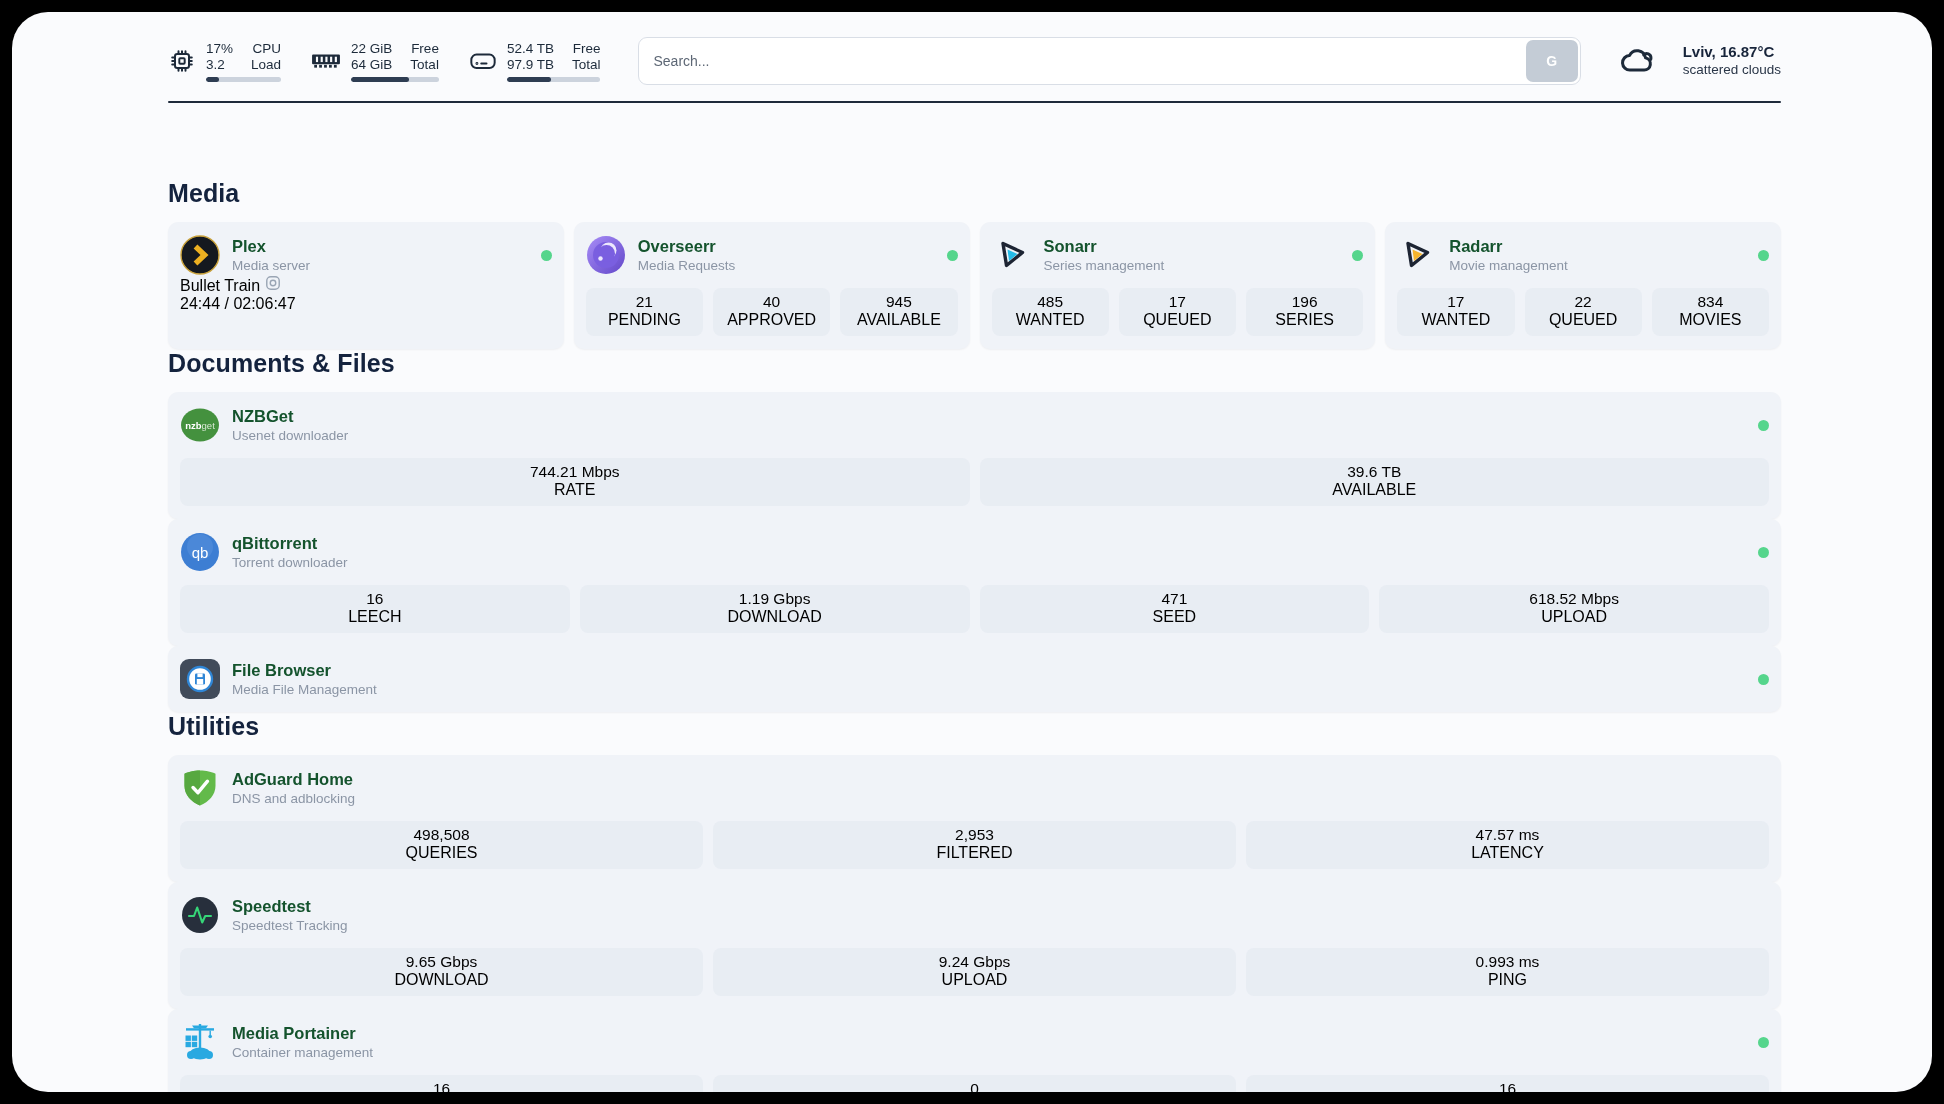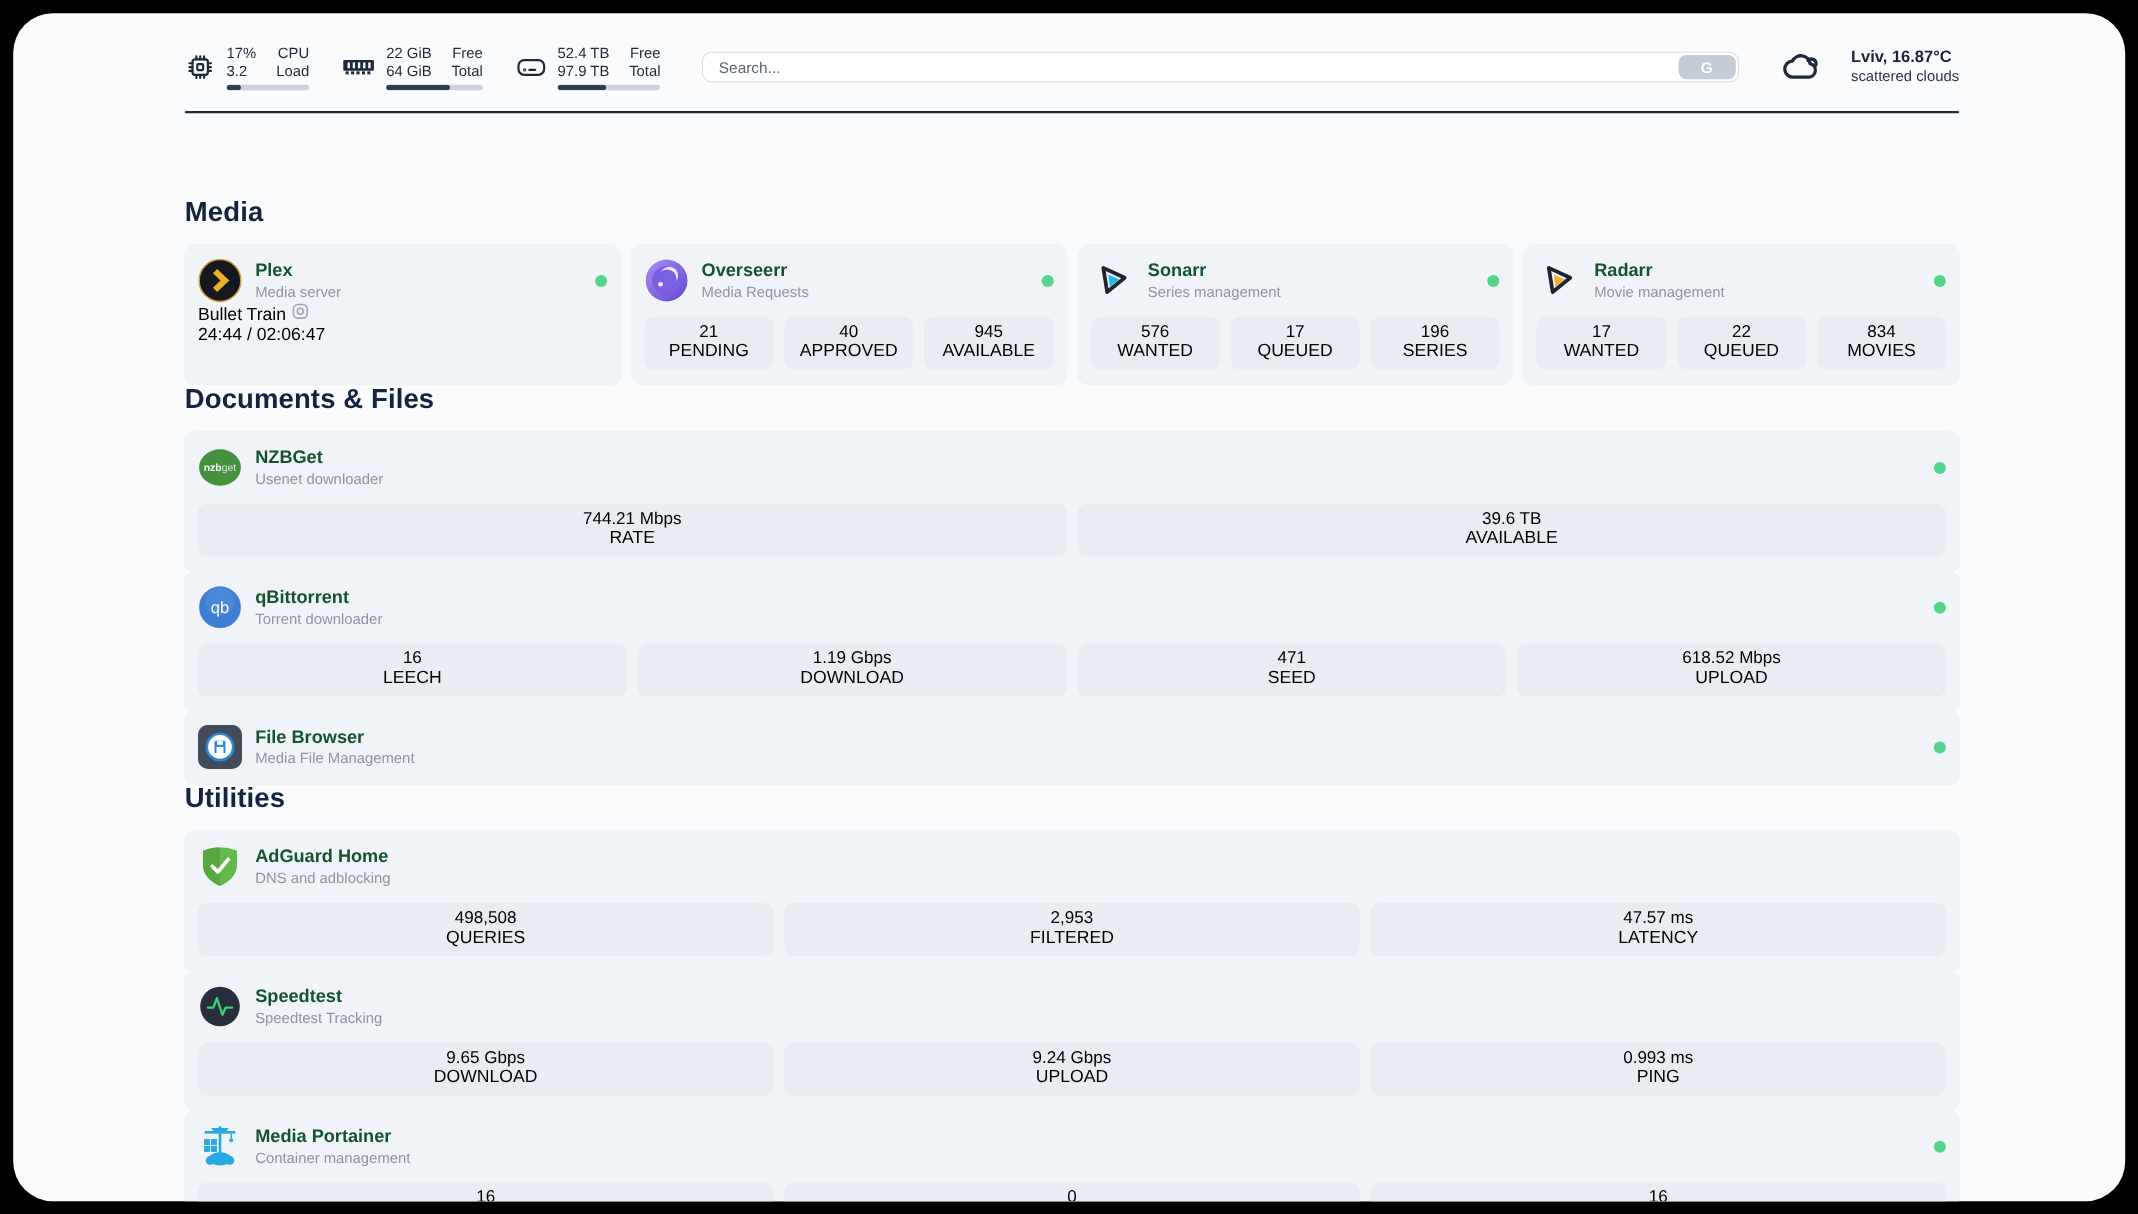--- a/index.html
+++ b/index.html
@@ -13,21 +13,21 @@
   .metric{display:flex;align-items:center;gap:10px;}
   .m-icon{display:flex;align-items:center;}
   .m-body{display:flex;flex-direction:column;gap:4px;}
   .m-cols{display:flex;gap:18px;justify-content:space-between;}
   .m-col{display:flex;flex-direction:column;line-height:16px;font-size:13.5px;font-weight:500;color:#1c2a3a;}
   .m-col.right{text-align:right;}
   .m-bar{height:5px;border-radius:3px;background:#ccd3dd;overflow:hidden;}
   .m-fill{height:100%;background:#2e3d52;border-radius:3px;}
 
   .search-wrap{flex:1;margin:0 38px;position:relative;}
-  .search-input{width:100%;box-sizing:border-box;height:28px;border:1px solid #d9dee6;border-radius:9px;
+  .search-input{width:100%;box-sizing:border-box;height:48px;border:1px solid #d9dee6;border-radius:9px;
         background:#fff;padding:0 64px 0 14px;font-size:14px;color:#1c2a3a;outline:none;font-family:inherit;}
   .search-input::placeholder{color:#5d6775;}
   .search-btn{position:absolute;right:3px;top:3px;bottom:3px;width:52px;border:none;border-radius:7px;
         background:#c4ccd6;color:#fff;font-size:14px;font-weight:600;cursor:pointer;font-family:inherit;}
 
   .weather{display:flex;align-items:center;gap:26px;}
   .weather-text{display:flex;flex-direction:column;line-height:18px;}
   .weather-main{font-size:15px;font-weight:600;color:#17243a;}
   .weather-sub{font-size:13.5px;color:#2a3648;}
 
@@ -276,21 +276,21 @@
             </svg>
           </span>
           <div class="app-meta">
             <div class="app-name">Sonarr</div>
             <div class="app-desc">Series management</div>
           </div>
           <span class="dot"></span>
         </div>
         <div class="stats">
           <div class="stat">
-            <div class="stat-value">576</div>
+            <div class="stat-value">485</div>
             <div class="stat-label">WANTED</div>
           </div>
           <div class="stat">
             <div class="stat-value">17</div>
             <div class="stat-label">QUEUED</div>
           </div>
           <div class="stat">
             <div class="stat-value">196</div>
             <div class="stat-label">SERIES</div>
           </div>

